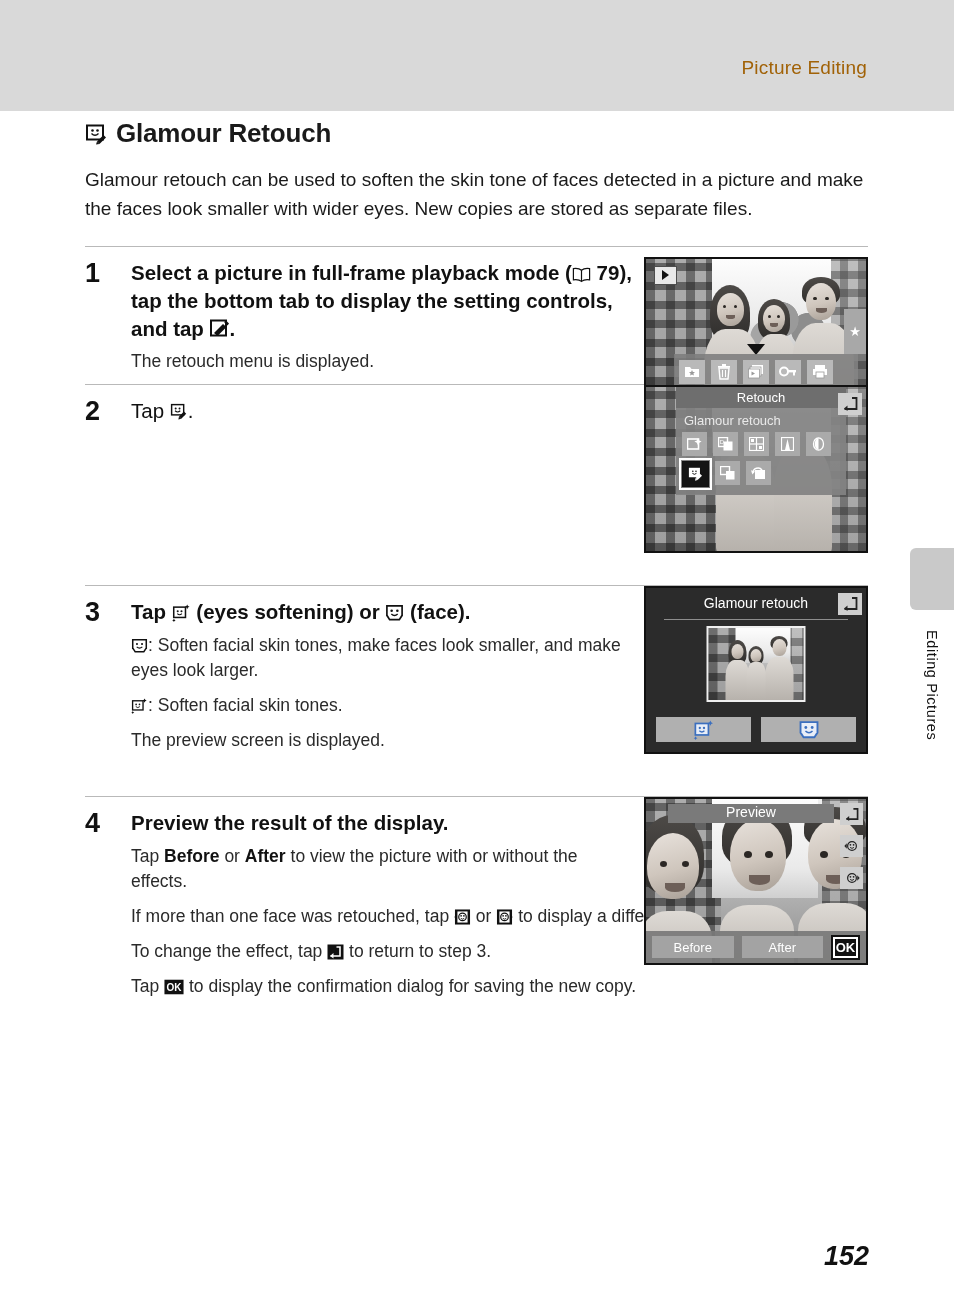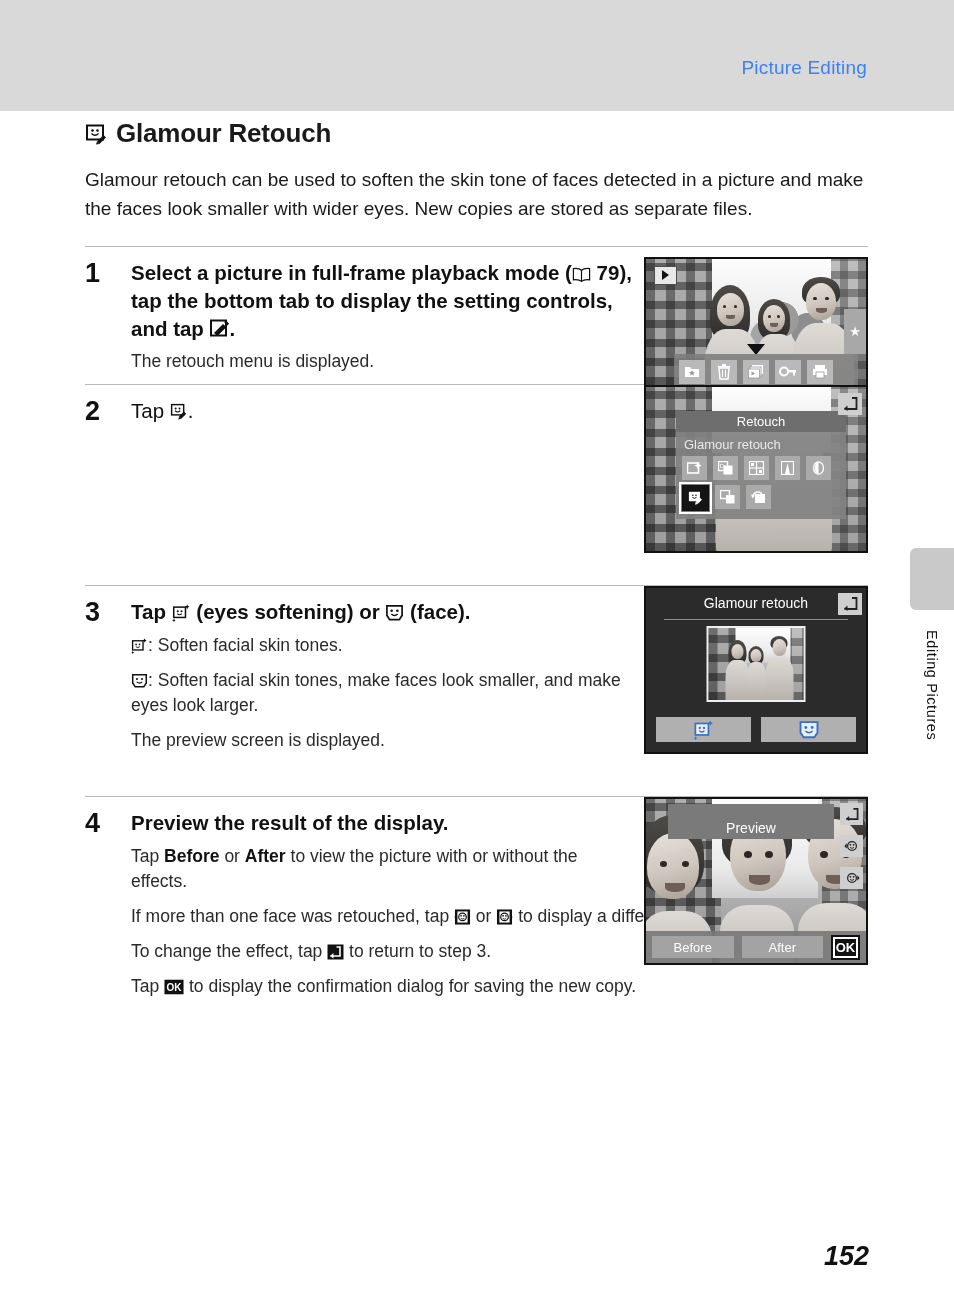--- a/index.html
+++ b/index.html
@@ -19,21 +19,21 @@
     position: absolute;
     left: 0; top: 0;
     width: 954px; height: 111px;
     background: #d9d9d9;
   }
   .header-title {
     position: absolute;
     right: 87px; top: 68px;
     font-size: 19px;
     letter-spacing: .2px;
-    color: #3b82f6;
+    color: #a16207;
     transform: translateY(-50%);
   }
 
   
   .side-tab-block {
     position: absolute;
     right: 0; top: 548px;
     width: 44px; height: 62px;
     background: #c9c9c9;
     border-radius: 6px 0 0 6px;
@@ -261,21 +261,21 @@
   .ctrl-btn.sel {
     outline: 2px solid #111;
     outline-offset: 1px;
     background: #cfcfcf;
   }
   .ctrl-btn.spacer { background: transparent; }
 
   
   .menu-panel {
     position: absolute;
-    left: 30px; top: 24px; right: 20px;
+    left: 30px; top: 0; right: 20px;
     background: rgba(130,130,130,.93);
   }
   .menu-title {
     background: #6e6e6e;
     color: #fff;
     font-size: 13px;
     text-align: center;
     padding: 3px 0 3px 0;
   }
   .menu-sel-label {
@@ -338,21 +338,21 @@
     background: #b0b0b0;
     display: flex; align-items: center; justify-content: center;
   }
 
   
   .preview-title-bar {
     position: absolute; left: 22px; right: 32px; top: 5px;
     background: #7a7a7a;
     color: #fff; font-size: 14px;
     text-align: center;
-    padding: 16px 0 3px 0;
+    padding: 0 0 3px 0;
   }
   .side-btn-col {
     position: absolute; right: 3px; top: 4px;
     display: flex; flex-direction: column; gap: 10px;
   }
   .side-btn {
     width: 23px; height: 22px;
     background: #cfcfcf;
     display: flex; align-items: center; justify-content: center;
   }
@@ -670,38 +670,38 @@
               <path d="M2 15.5 l.6 1.2 1.2.6 -1.2.6 -.6 1.2 -.6-1.2 -1.2-.6 1.2-.6z" fill="#111"></path>
             </svg></span><span> (eyes softening) or </span><span class="ic"><svg width="19" height="18" viewBox="0 0 18 17">
               <path d="M1 1 H17 V11 L14 15.5 H4 L1 11 Z" fill="#111"></path>
               <path d="M2.6 2.6 H15.4 V10.4 L13.2 13.9 H4.8 L2.6 10.4 Z" fill="#fff"></path>
               <circle cx="6.3" cy="6.4" r="1.2" fill="#111"></circle>
               <circle cx="11.7" cy="6.4" r="1.2" fill="#111"></circle>
               <path d="M6 9.4 Q9 12.2 12 9.4" stroke="#111" stroke-width="1.3" fill="none"></path>
             </svg></span><span> (face).</span>
       </p>
       <p class="step-sub">
+        <span class="ic"><svg width="17" height="16" viewBox="0 0 18 17">
+              <path d="M1 1 H17 V11 L14 15.5 H4 L1 11 Z" fill="#111"></path>
+              <path d="M2.6 2.6 H15.4 V10.4 L13.2 13.9 H4.8 L2.6 10.4 Z" fill="#fff"></path>
+              <circle cx="6.3" cy="6.4" r="1.1" fill="#111"></circle>
+              <circle cx="11.7" cy="6.4" r="1.1" fill="#111"></circle>
+              <path d="M6 9.4 Q9 12.2 12 9.4" stroke="#111" stroke-width="1.2" fill="none"></path>
+            </svg></span><span>: Soften facial skin tones, make faces look smaller, and make eyes look larger.</span>
+      </p>
+      <p class="step-sub">
         <span class="ic"><svg width="17" height="16" viewBox="0 0 20 19">
               <rect x="1" y="2.5" width="14" height="12.5" fill="#111"></rect>
               <rect x="2.6" y="4.1" width="10.8" height="9.3" fill="#fff"></rect>
               <circle cx="6" cy="7.6" r="1" fill="#111"></circle>
               <circle cx="10" cy="7.6" r="1" fill="#111"></circle>
               <path d="M5.6 10.2 Q8 12.6 10.4 10.2" stroke="#111" stroke-width="1.1" fill="none"></path>
               <path d="M16 0.5 l.8 1.7 1.7.8 -1.7.8 -.8 1.7 -.8-1.7 -1.7-.8 1.7-.8z" fill="#111"></path>
               <path d="M2 15.5 l.6 1.2 1.2.6 -1.2.6 -.6 1.2 -.6-1.2 -1.2-.6 1.2-.6z" fill="#111"></path>
             </svg></span><span>: Soften facial skin tones.</span>
-      </p>
-      <p class="step-sub">
-        <span class="ic"><svg width="17" height="16" viewBox="0 0 18 17">
-              <path d="M1 1 H17 V11 L14 15.5 H4 L1 11 Z" fill="#111"></path>
-              <path d="M2.6 2.6 H15.4 V10.4 L13.2 13.9 H4.8 L2.6 10.4 Z" fill="#fff"></path>
-              <circle cx="6.3" cy="6.4" r="1.1" fill="#111"></circle>
-              <circle cx="11.7" cy="6.4" r="1.1" fill="#111"></circle>
-              <path d="M6 9.4 Q9 12.2 12 9.4" stroke="#111" stroke-width="1.2" fill="none"></path>
-            </svg></span><span>: Soften facial skin tones, make faces look smaller, and make eyes look larger.</span>
       </p>
       <p class="step-sub">The preview screen is displayed.</p>
     </div>
 
     <div class="step-shot" style="top:0">
       <div class="shot" style="background:#2b2b2b">
         <div class="shot-inner">
           <div class="dark-screen"></div>
           <div class="dark-title">Glamour retouch</div>
           <div class="dark-rule"></div>

